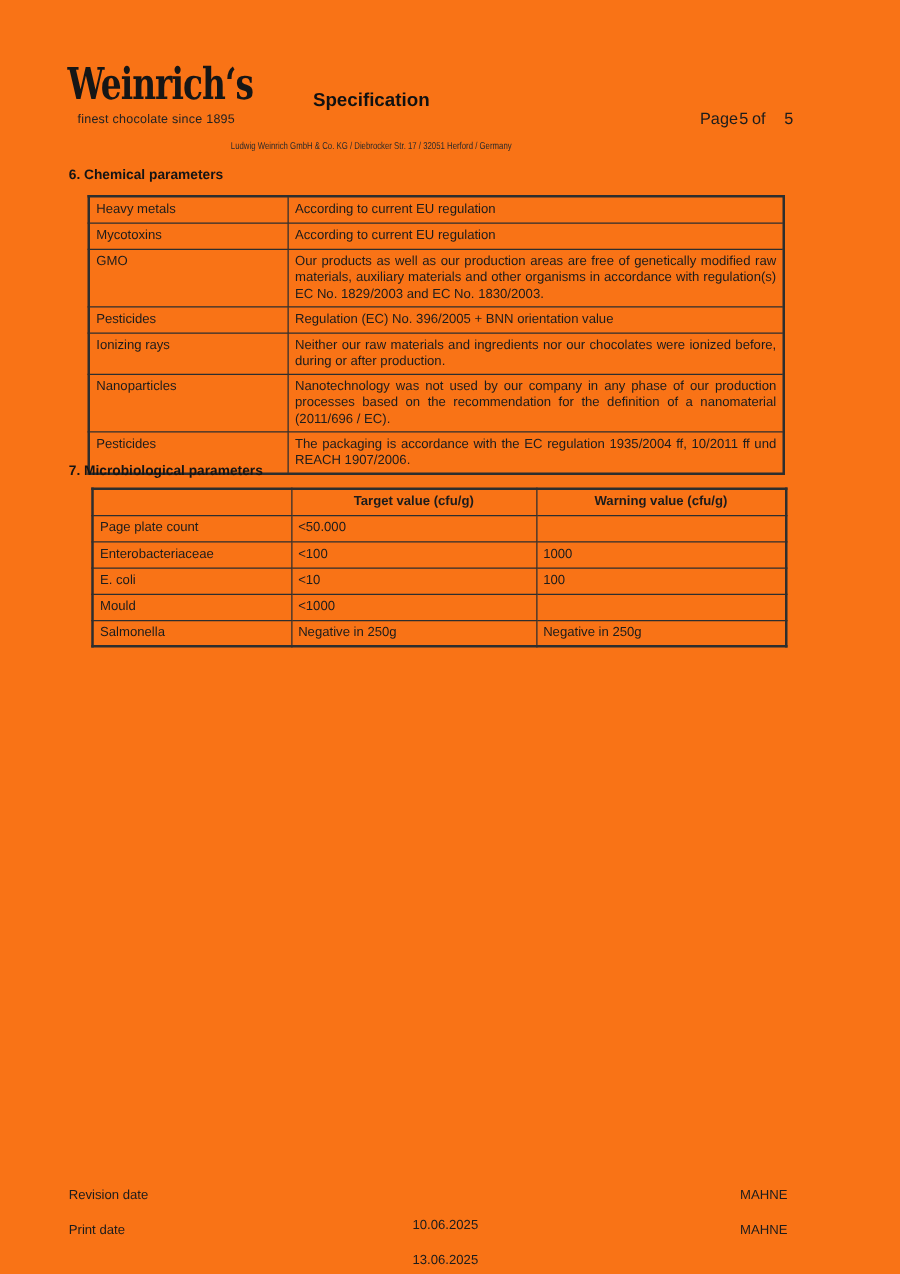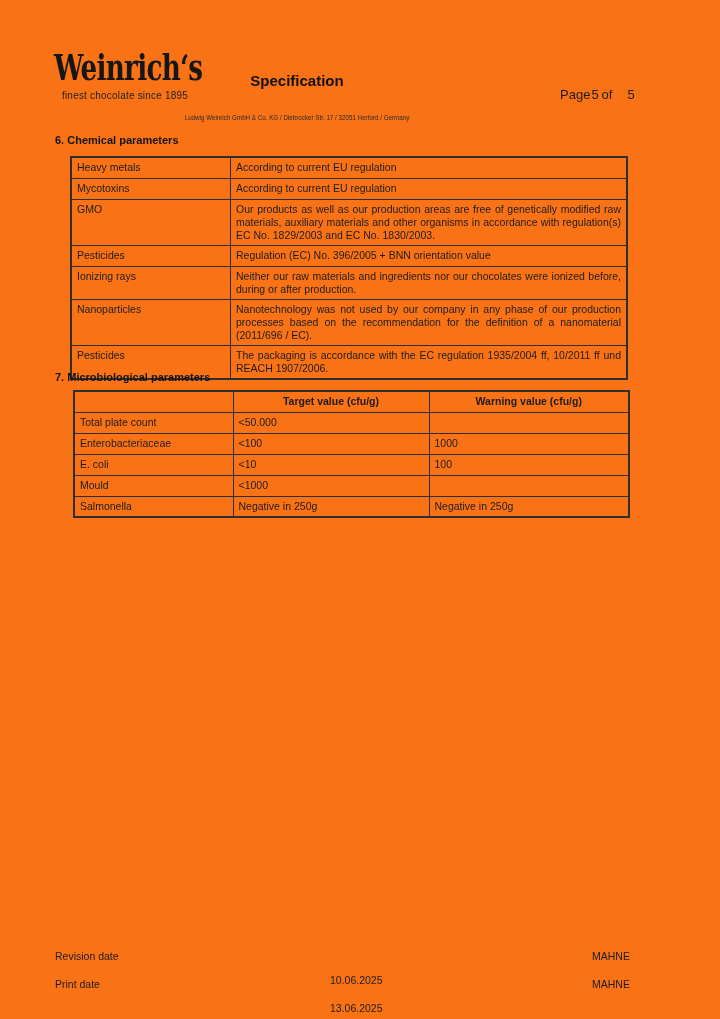--- a/index.html
+++ b/index.html
@@ -151,21 +151,21 @@
         <col style="width:196px">
         <col style="width:200px">
       </colgroup>
     <tbody>
         <tr>
       <th></th>
       <th>Target value (cfu/g)</th>
       <th>Warning value (cfu/g)</th>
     </tr>
     <tr>
-      <td>Total plate count</td>
+      <td>Page plate count</td>
       <td class="c">&lt;50.000</td>
       <td class="c"></td>
     </tr>
     <tr>
       <td>Enterobacteriaceae</td>
       <td class="c">&lt;100</td>
       <td class="c">1000</td>
     </tr>
     <tr>
       <td>E. coli</td>

